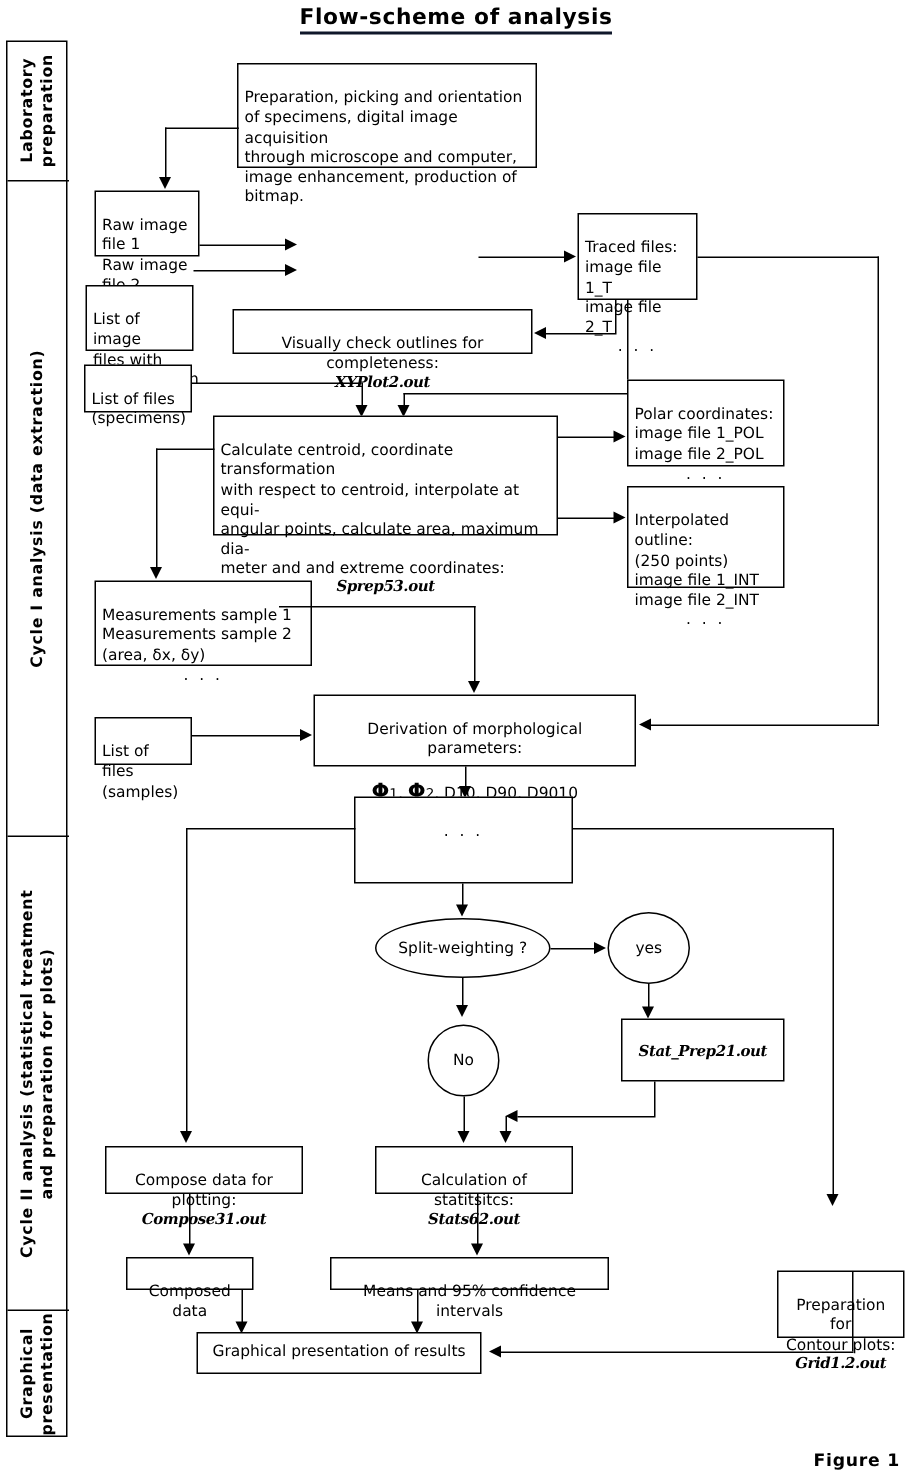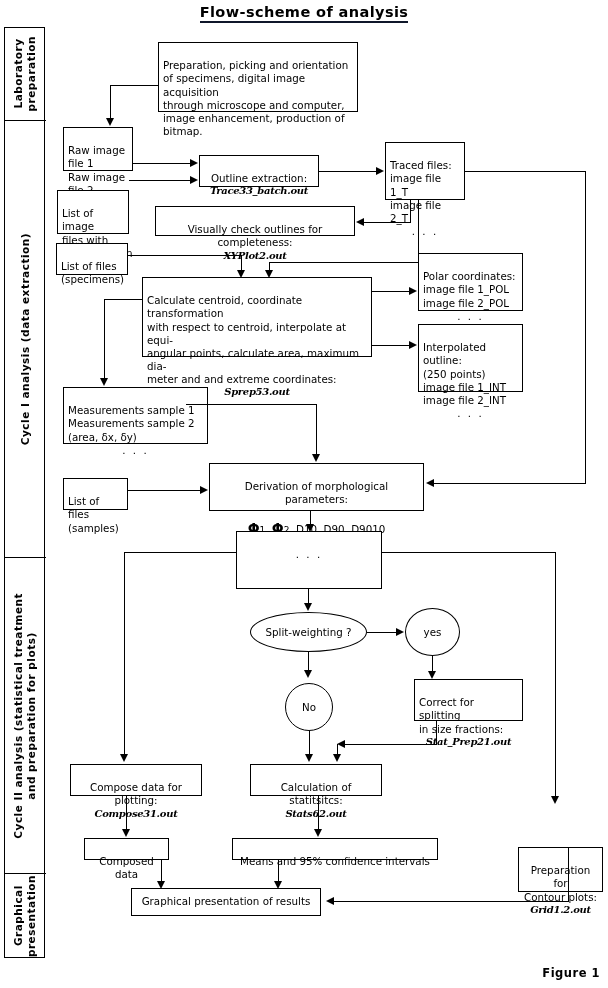--- a/index.html
+++ b/index.html
@@ -192,24 +192,20 @@
 Raw image file 2</span>
     <span class="dots" style="display:block;text-align:center;">. . .</span>
   </div>
 
   <div class="node" style="left:57px; top:190px; width:72px; height:44px;">
     <span>List of image
 files with
 magnification</span>
   </div>
 
-  <div class="node center" style="left:199px; top:155px; width:120px; height:32px;">
-    <span>Outline extraction:</span>
-    <span class="ital-line">Trace33_batch.out</span>
-  </div>
 
   <div class="hline" style="left:133px; top:163px; width:58px;"></div>
   <div class="arrow right" style="left:190px; top:158.5px;"></div>
 
   <div class="hline" style="left:129px; top:180px; width:62px;"></div>
   <div class="arrow right" style="left:190px; top:175.5px;"></div>
 
   <div class="node" style="left:385px; top:142px; width:80px; height:58px;">
     <span>Traced files:
 image file 1_T
@@ -336,22 +332,20 @@
   <div class="ellipse" style="left:285px; top:683px; width:48px; height:48px;">
     <span>No</span>
   </div>
   <div class="vline" style="left:308px; top:652px; height:20px;"></div>
   <div class="arrow down" style="left:303.5px; top:670px;"></div>
 
   <div class="vline" style="left:432px; top:656px; height:18px;"></div>
   <div class="arrow down" style="left:427.5px; top:671px;"></div>
 
   <div class="node" style="left:414px; top:679px; width:109px; height:42px;">
-    <span>Correct for splitting
-in size fractions:</span>
     <span class="ital-line">Stat_Prep21.out</span>
   </div>
 
   <div class="vline" style="left:436px; top:721px; height:23px;"></div>
   <div class="hline" style="left:345px; top:744px; width:92px;"></div>
   <div class="arrow left" style="left:337px; top:739.5px;"></div>
   <div class="vline" style="left:337px; top:744px; height:13px;"></div>
   <div class="arrow down" style="left:332.5px; top:754px;"></div>
 
   <div class="vline" style="left:309px; top:731px; height:26px;"></div>
@@ -376,21 +370,21 @@
   <div class="vline" style="left:126px; top:796px; height:36px;"></div>
   <div class="arrow down" style="left:121.5px; top:829px;"></div>
 
   <div class="node center" style="left:84px; top:838px; width:85px; height:22px;">
     <span>Composed data</span>
   </div>
 
   <div class="vline" style="left:318px; top:796px; height:36px;"></div>
   <div class="arrow down" style="left:313.5px; top:829px;"></div>
 
-  <div class="node center" style="left:232px; top:838px; width:206px; height:22px;">
+  <div class="node center" style="left:220px; top:838px; width:186px; height:22px;">
     <span>Means and 95% confidence intervals</span>
   </div>
 
   <div class="vline" style="left:161px; top:860px; height:24px;"></div>
   <div class="arrow down" style="left:156.5px; top:881px;"></div>
 
   <div class="vline" style="left:278px; top:860px; height:24px;"></div>
   <div class="arrow down" style="left:273.5px; top:881px;"></div>
 
   <div class="vline" style="left:568px; top:848px; height:53px;"></div>

